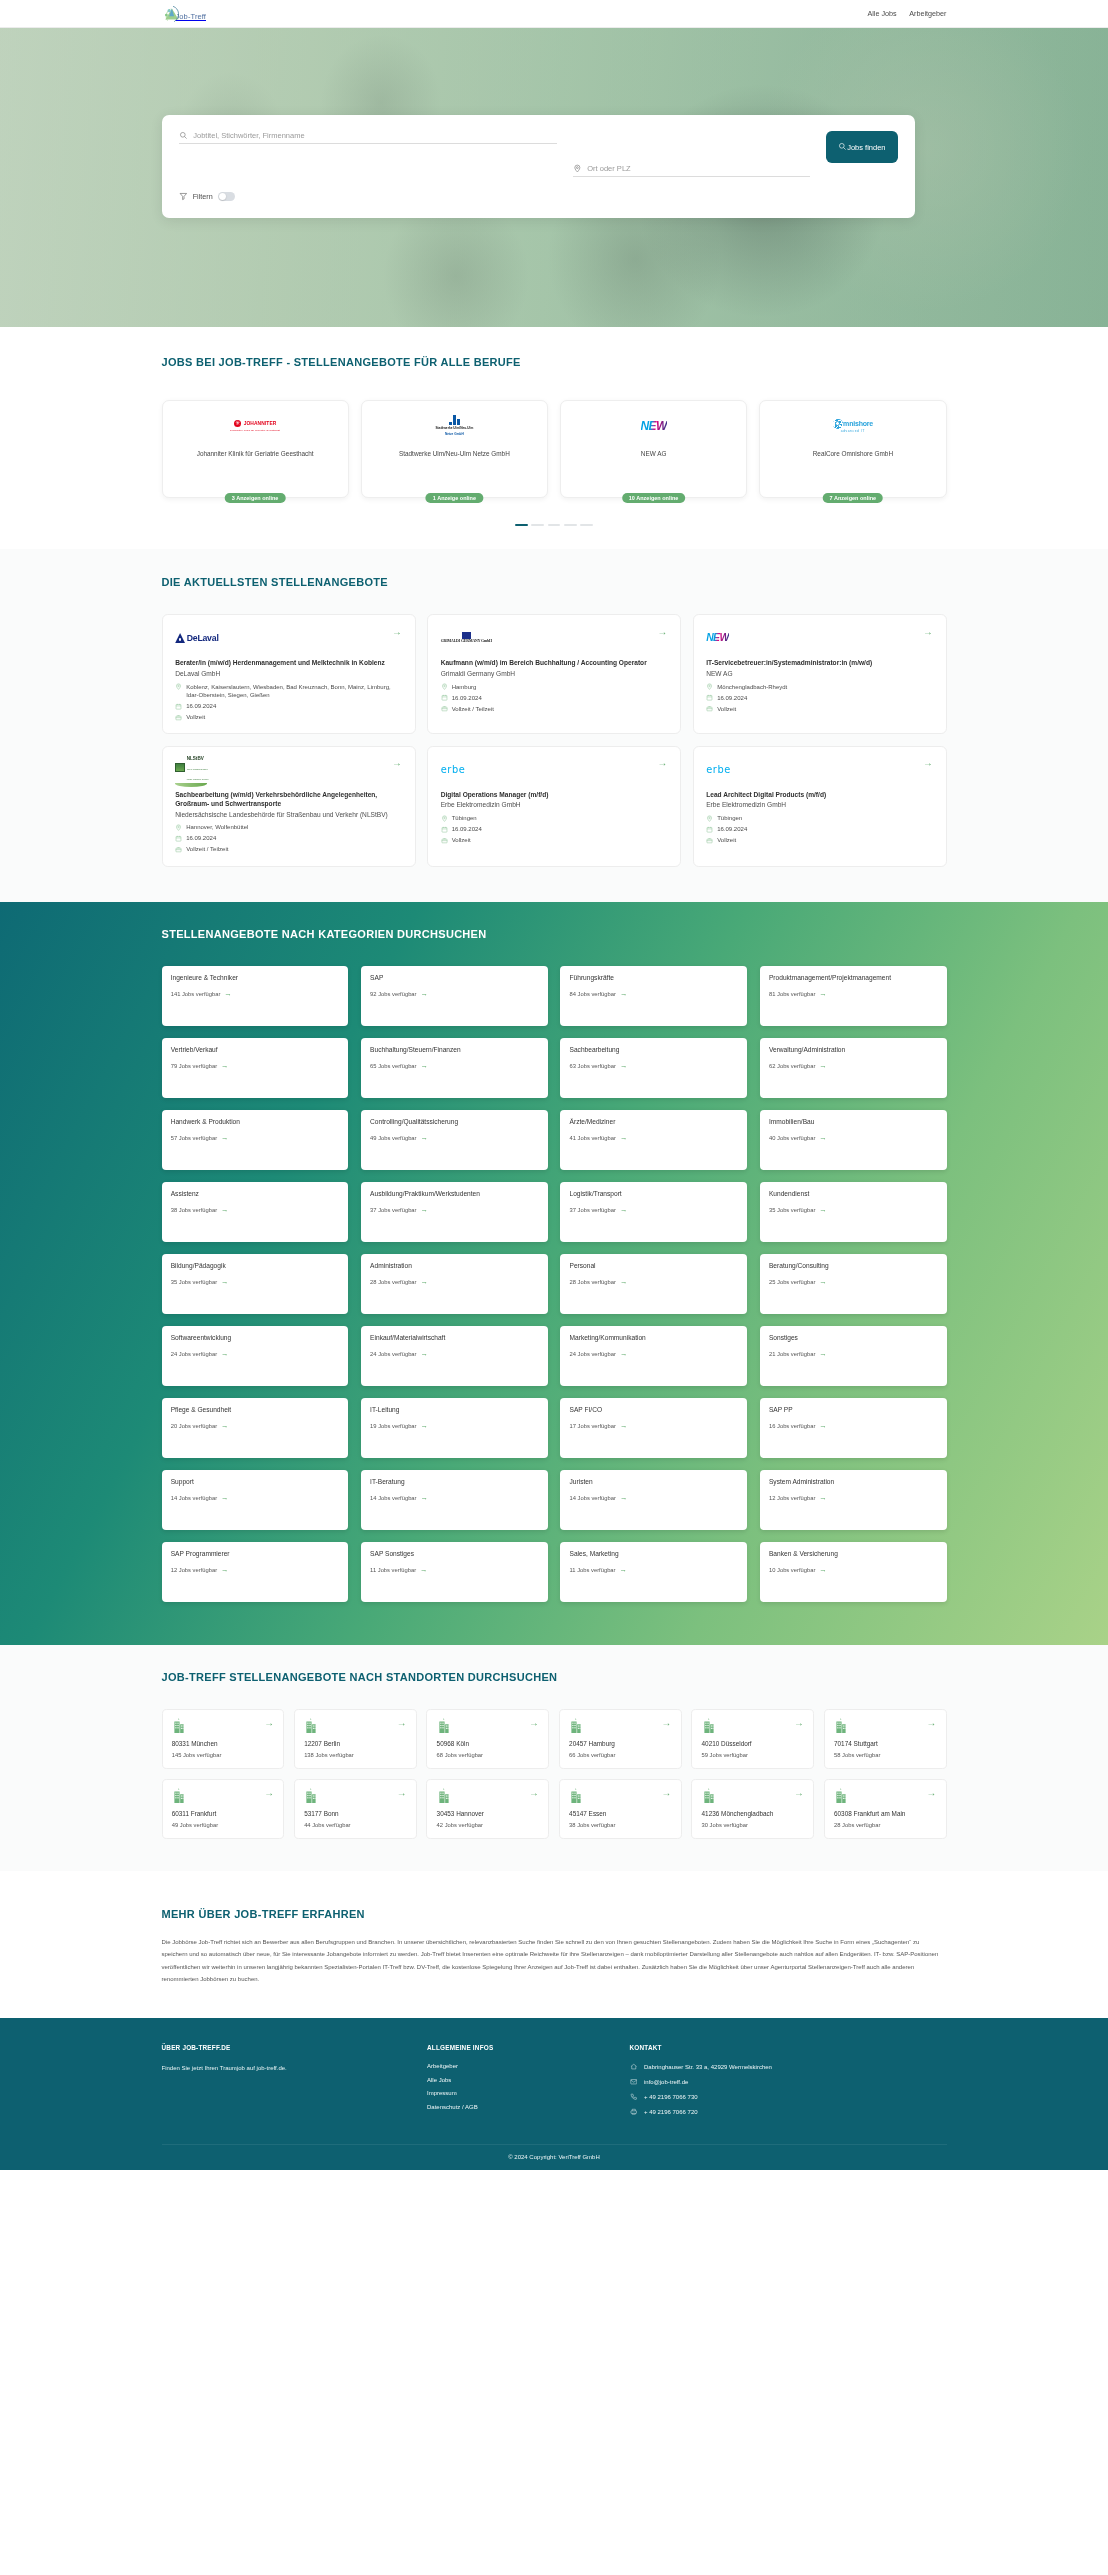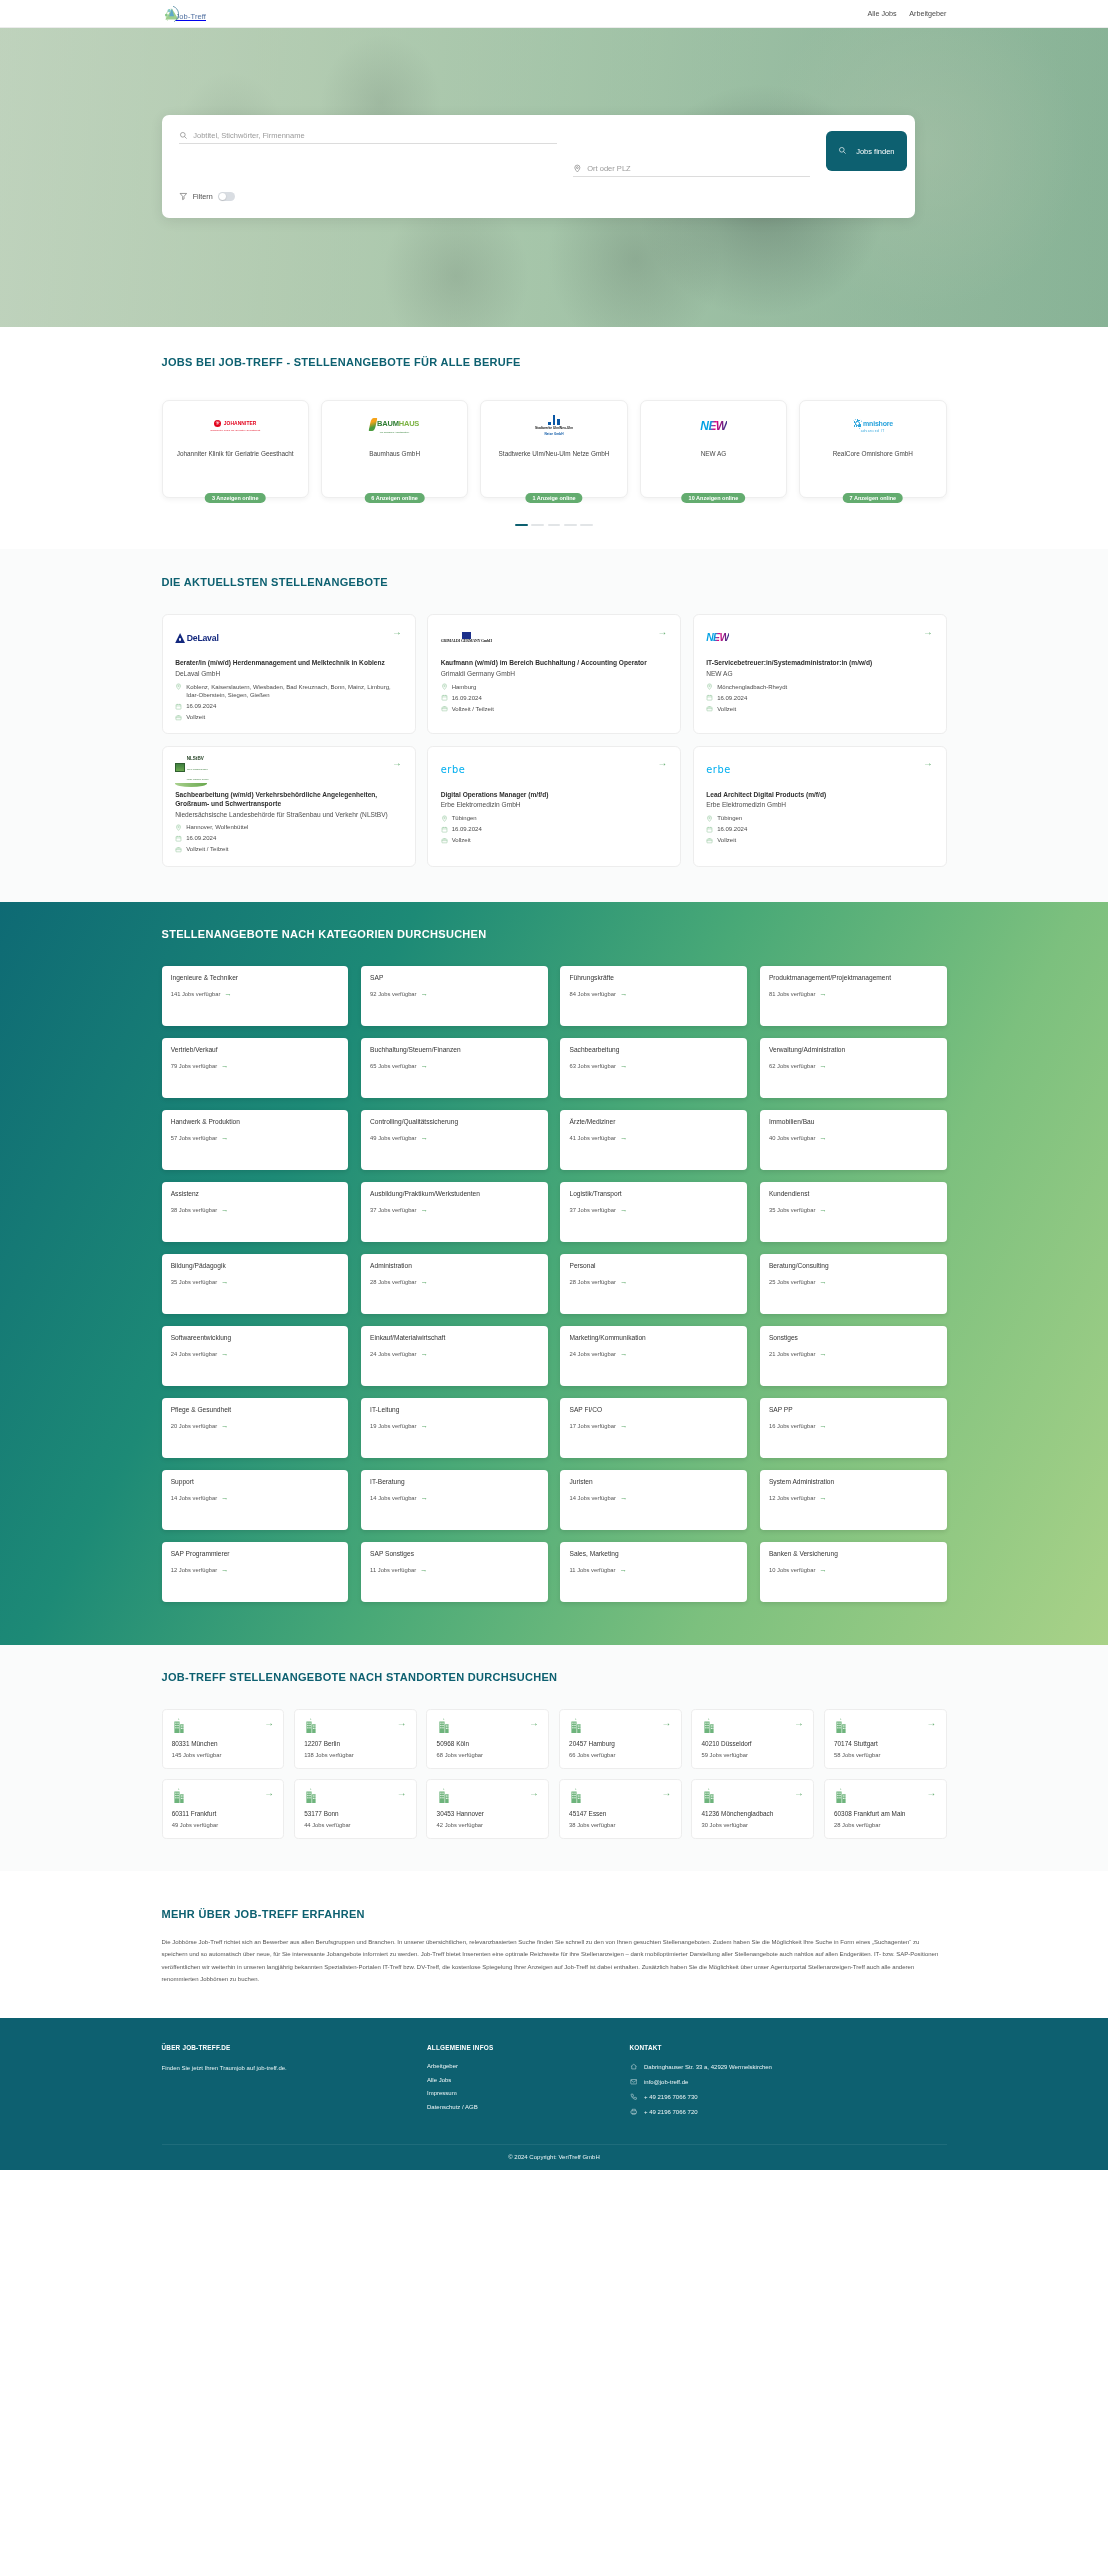--- a/index.html
+++ b/index.html
@@ -65,22 +65,22 @@
   .search-field.location { flex: 0 0 237px; margin-top: 33px; }
   .search-field input {
     border: none; outline: none; font-size: 7.5px; font-family: inherit; color: #555;
     width: 100%; background: transparent;
   }
   .search-field input::placeholder { color: #9a9a9a; }
   .fi { width: 8.7px; height: 8.7px; flex: none; color: #6b6b6b; display: inline-flex; align-items: center; justify-content: center; }
   .fi svg { width: 8.7px; height: 8.7px; stroke: currentColor; fill: none; stroke-width: 1.6; }
   .btn-search {
     margin-left: auto; background: #0d6070; color: #fff; border: none; border-radius: 5.8px;
-    padding: 0 12.7px; height: 40px; font-size: 7.5px; font-family: inherit; cursor: pointer;
-    display: inline-flex; align-items: center; gap: 9px; white-space: nowrap;
+    padding: 0 12.7px; height: 32px; font-size: 7.5px; font-family: inherit; cursor: pointer;
+    display: inline-flex; align-items: center; gap: 0; white-space: nowrap;
   }
   .btn-search svg { width: 8.7px; height: 8.7px; stroke: #fff; fill: none; stroke-width: 1.8; }
   .filter-row { display: flex; align-items: center; gap: 5.2px; margin-top: 15px; }
   .filter-row .fi { color: #555; }
   .filter-label { font-size: 7.2px; color: #4b4b4b; }
   .toggle { width: 17.3px; height: 9.2px; background: #d9dde2; border-radius: 5.2px; position: relative; cursor: pointer; }
   .toggle:after { content: ""; position: absolute; width: 7px; height: 7px; border-radius: 50%; background: #fff; top: 1.2px; left: 1.2px; box-shadow: 0 0.6px 1.2px rgba(0,0,0,.25); }
 
   
   .section-title { font-size: 11px; letter-spacing: 0.3px; color: #0d6070; font-weight: 600; text-transform: uppercase; }
@@ -301,33 +301,20 @@
                 <span class="jt-cross"></span>
                 <span class="jt-word">JOHANNITER</span>
               </span>
             <span class="jt-sub">Johanniter-Klinik für Geriatrie Geesthacht</span>
           </span>
         </div>
         <div class="emp-name">Johanniter Klinik für Geriatrie Geesthacht</div>
         <div class="emp-badge">3 Anzeigen online</div>
       </div>
 
-      <div class="emp-card">
-        <div class="emp-logo">
-          <span class="lg-baumhaus">
-            <span class="bh-row">
-                <span class="bh-leaf"></span>
-                <span class="bh-word">BAUM<span>HAUS</span></span>
-              </span>
-            <span class="bh-sub">Wir begrünen Arbeitswelten.</span>
-          </span>
-        </div>
-        <div class="emp-name">Baumhaus GmbH</div>
-        <div class="emp-badge">6 Anzeigen online</div>
-      </div>
 
       <div class="emp-card">
         <div class="emp-logo">
           <span class="lg-swu">
             <span class="swu-bars">
                 <i style="height:2.9px"></i>
                 <i style="height:9.2px"></i>
                 <i style="height:5.2px"></i>
               </span>
             <span class="swu-t1">Stadtwerke Ulm/Neu-Ulm</span>

